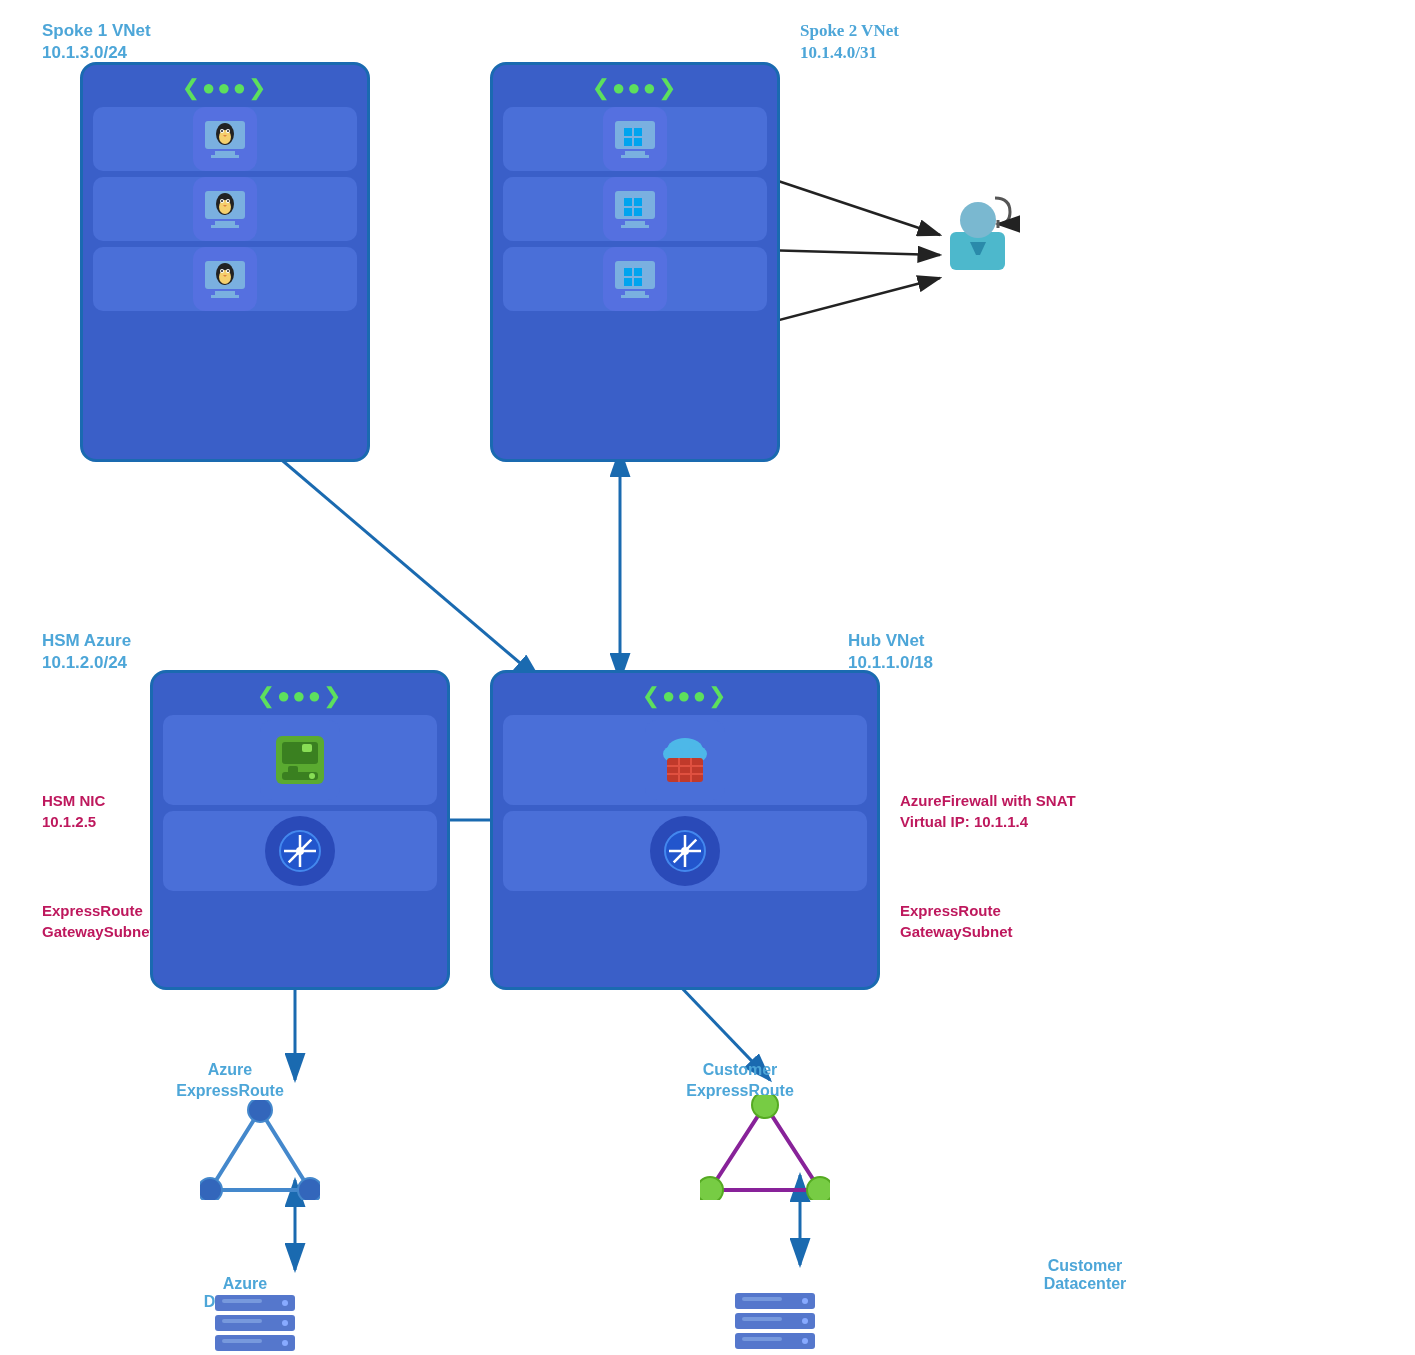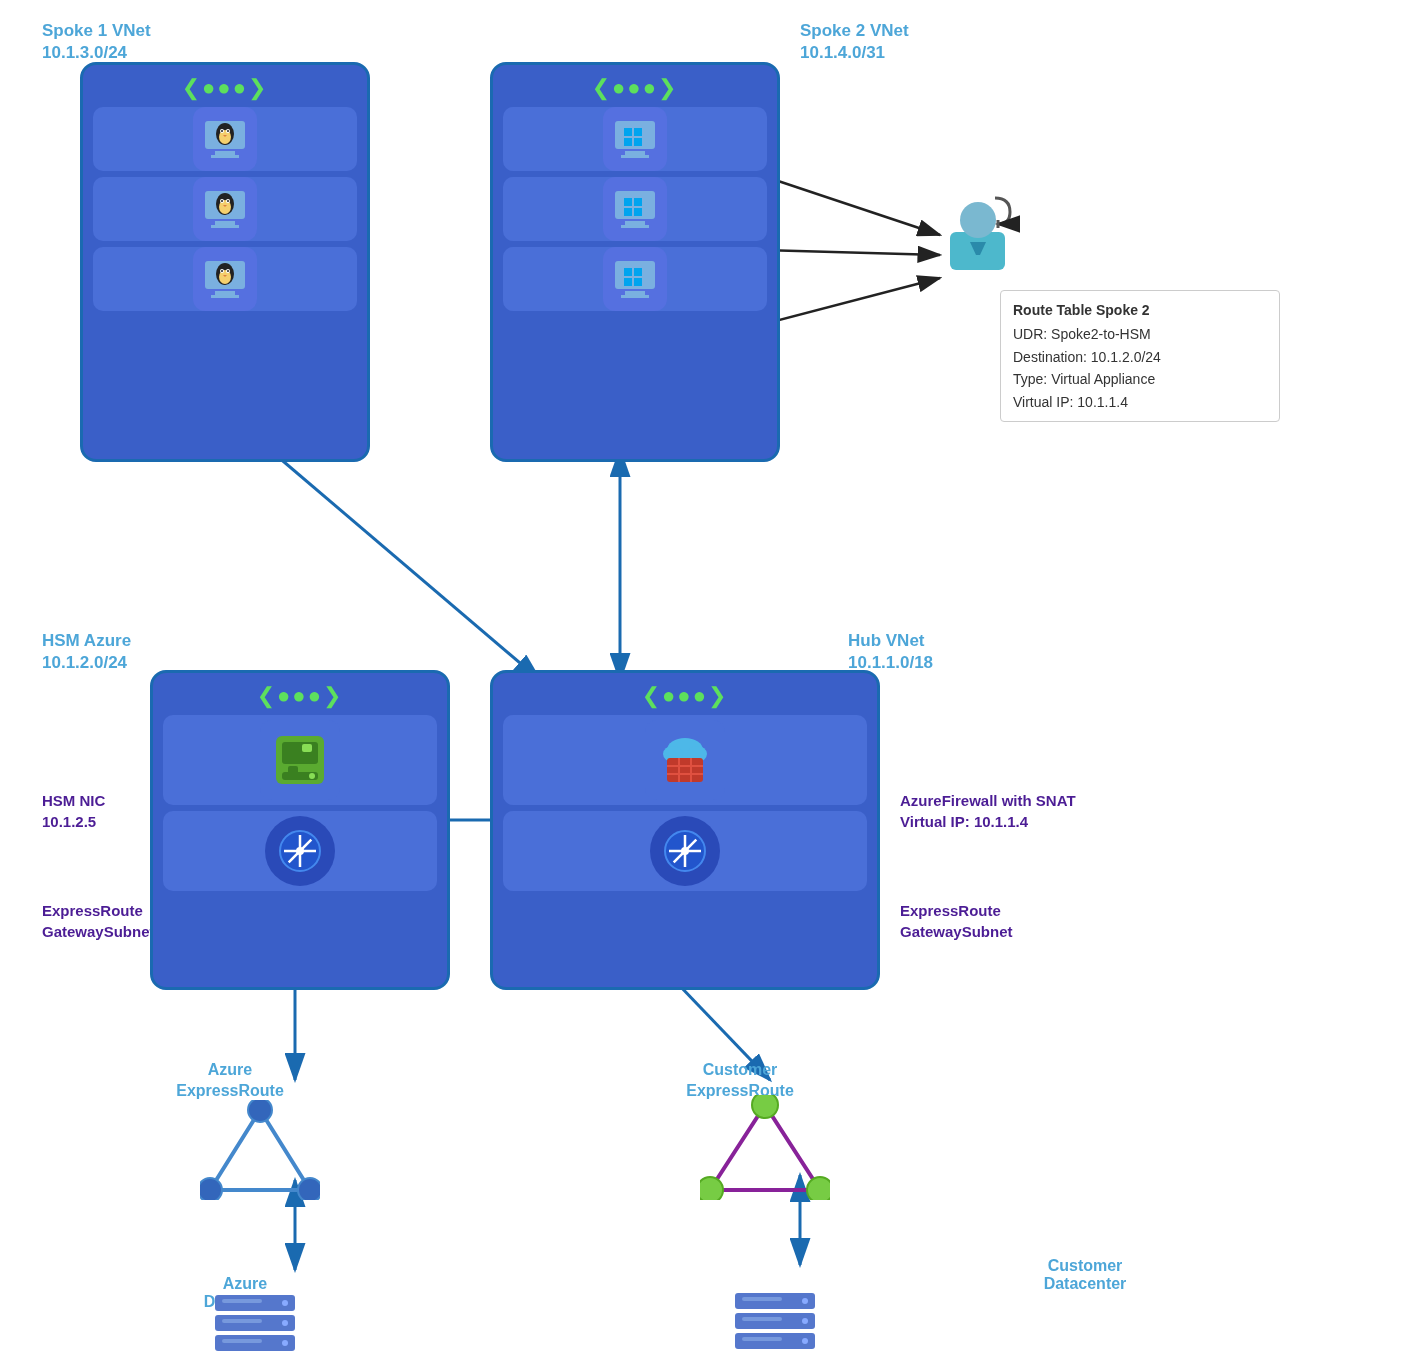--- a/index.html
+++ b/index.html
@@ -87,21 +87,21 @@
     .datacenter-label {
       position: absolute;
       color: #4da6d8;
       font-size: 16px;
       font-weight: 600;
       text-align: center;
     }
     
     .side-label {
       position: absolute;
-      color: #4c1d95;
+      color: #be185d;
       font-size: 16px;
       font-weight: 600;
       text-align: left;
       line-height: 1.4;
     }
     
     .triangle-azure {
       position: absolute;
     }
     .triangle-customer {
@@ -217,21 +217,21 @@
           <circle cx="21" cy="16" r="2" fill="#fff"></circle>
           <circle cx="27" cy="16" r="2" fill="#fff"></circle>
           <circle cx="21" cy="16" r="1" fill="#222"></circle>
           <circle cx="27" cy="16" r="1" fill="#222"></circle>
           <polygon points="22,20 26,20 24,22" fill="#e08040"></polygon>
         </svg>
       </div>
     </div>
   </div>
 
-  <div class="vnet-label" style="left:800px; top:20px;">
+  <div class="vnet-label" style="left:800px; top:20px;font-family:Liberation Serif, serif;">
     <span>Spoke 2 VNet</span><br>
     <span>10.1.4.0/31</span>
   </div>
 
   <div class="vnet-box" style="left:490px; top:62px; width:290px; height:400px;">
     <div class="vnet-header">
       <span class="chevron-icon">❮●●●❯</span>
     </div>
 
     <div class="vm-row">
@@ -285,27 +285,20 @@
 
       <circle cx="38" cy="30" r="18" fill="#7ab8d0"></circle>
 
       <polygon points="30,52 46,52 40,65 36,65" fill="#2a8aaa"></polygon>
 
       <path d="M 55 8 Q 70 8 70 22 Q 70 34 58 34" stroke="#555" stroke-width="3" fill="none" marker-end="url(#arrowBlack)"></path>
       <line x1="58" y1="30" x2="58" y2="38" stroke="#555" stroke-width="3"></line>
     </svg>
   </div>
 
-  <div class="route-table-box" style="left:1000px; top:290px; min-width:280px;">
-    <div style="font-weight:700; margin-bottom:2px;">Route Table Spoke 2</div>
-    <div>UDR: Spoke2-to-HSM</div>
-    <div>Destination: 10.1.2.0/24</div>
-    <div>Type: Virtual Appliance</div>
-    <div>Virtual IP: 10.1.1.4</div>
-  </div>
 
   <div class="vnet-label" style="left:42px; top:630px;">
     <span>HSM Azure</span><br>
     <span>10.1.2.0/24</span>
   </div>
 
   <div class="side-label" style="left:42px; top:790px; font-size:15px;">
     <span>HSM NIC</span><br>
     <span>10.1.2.5</span>
   </div>

